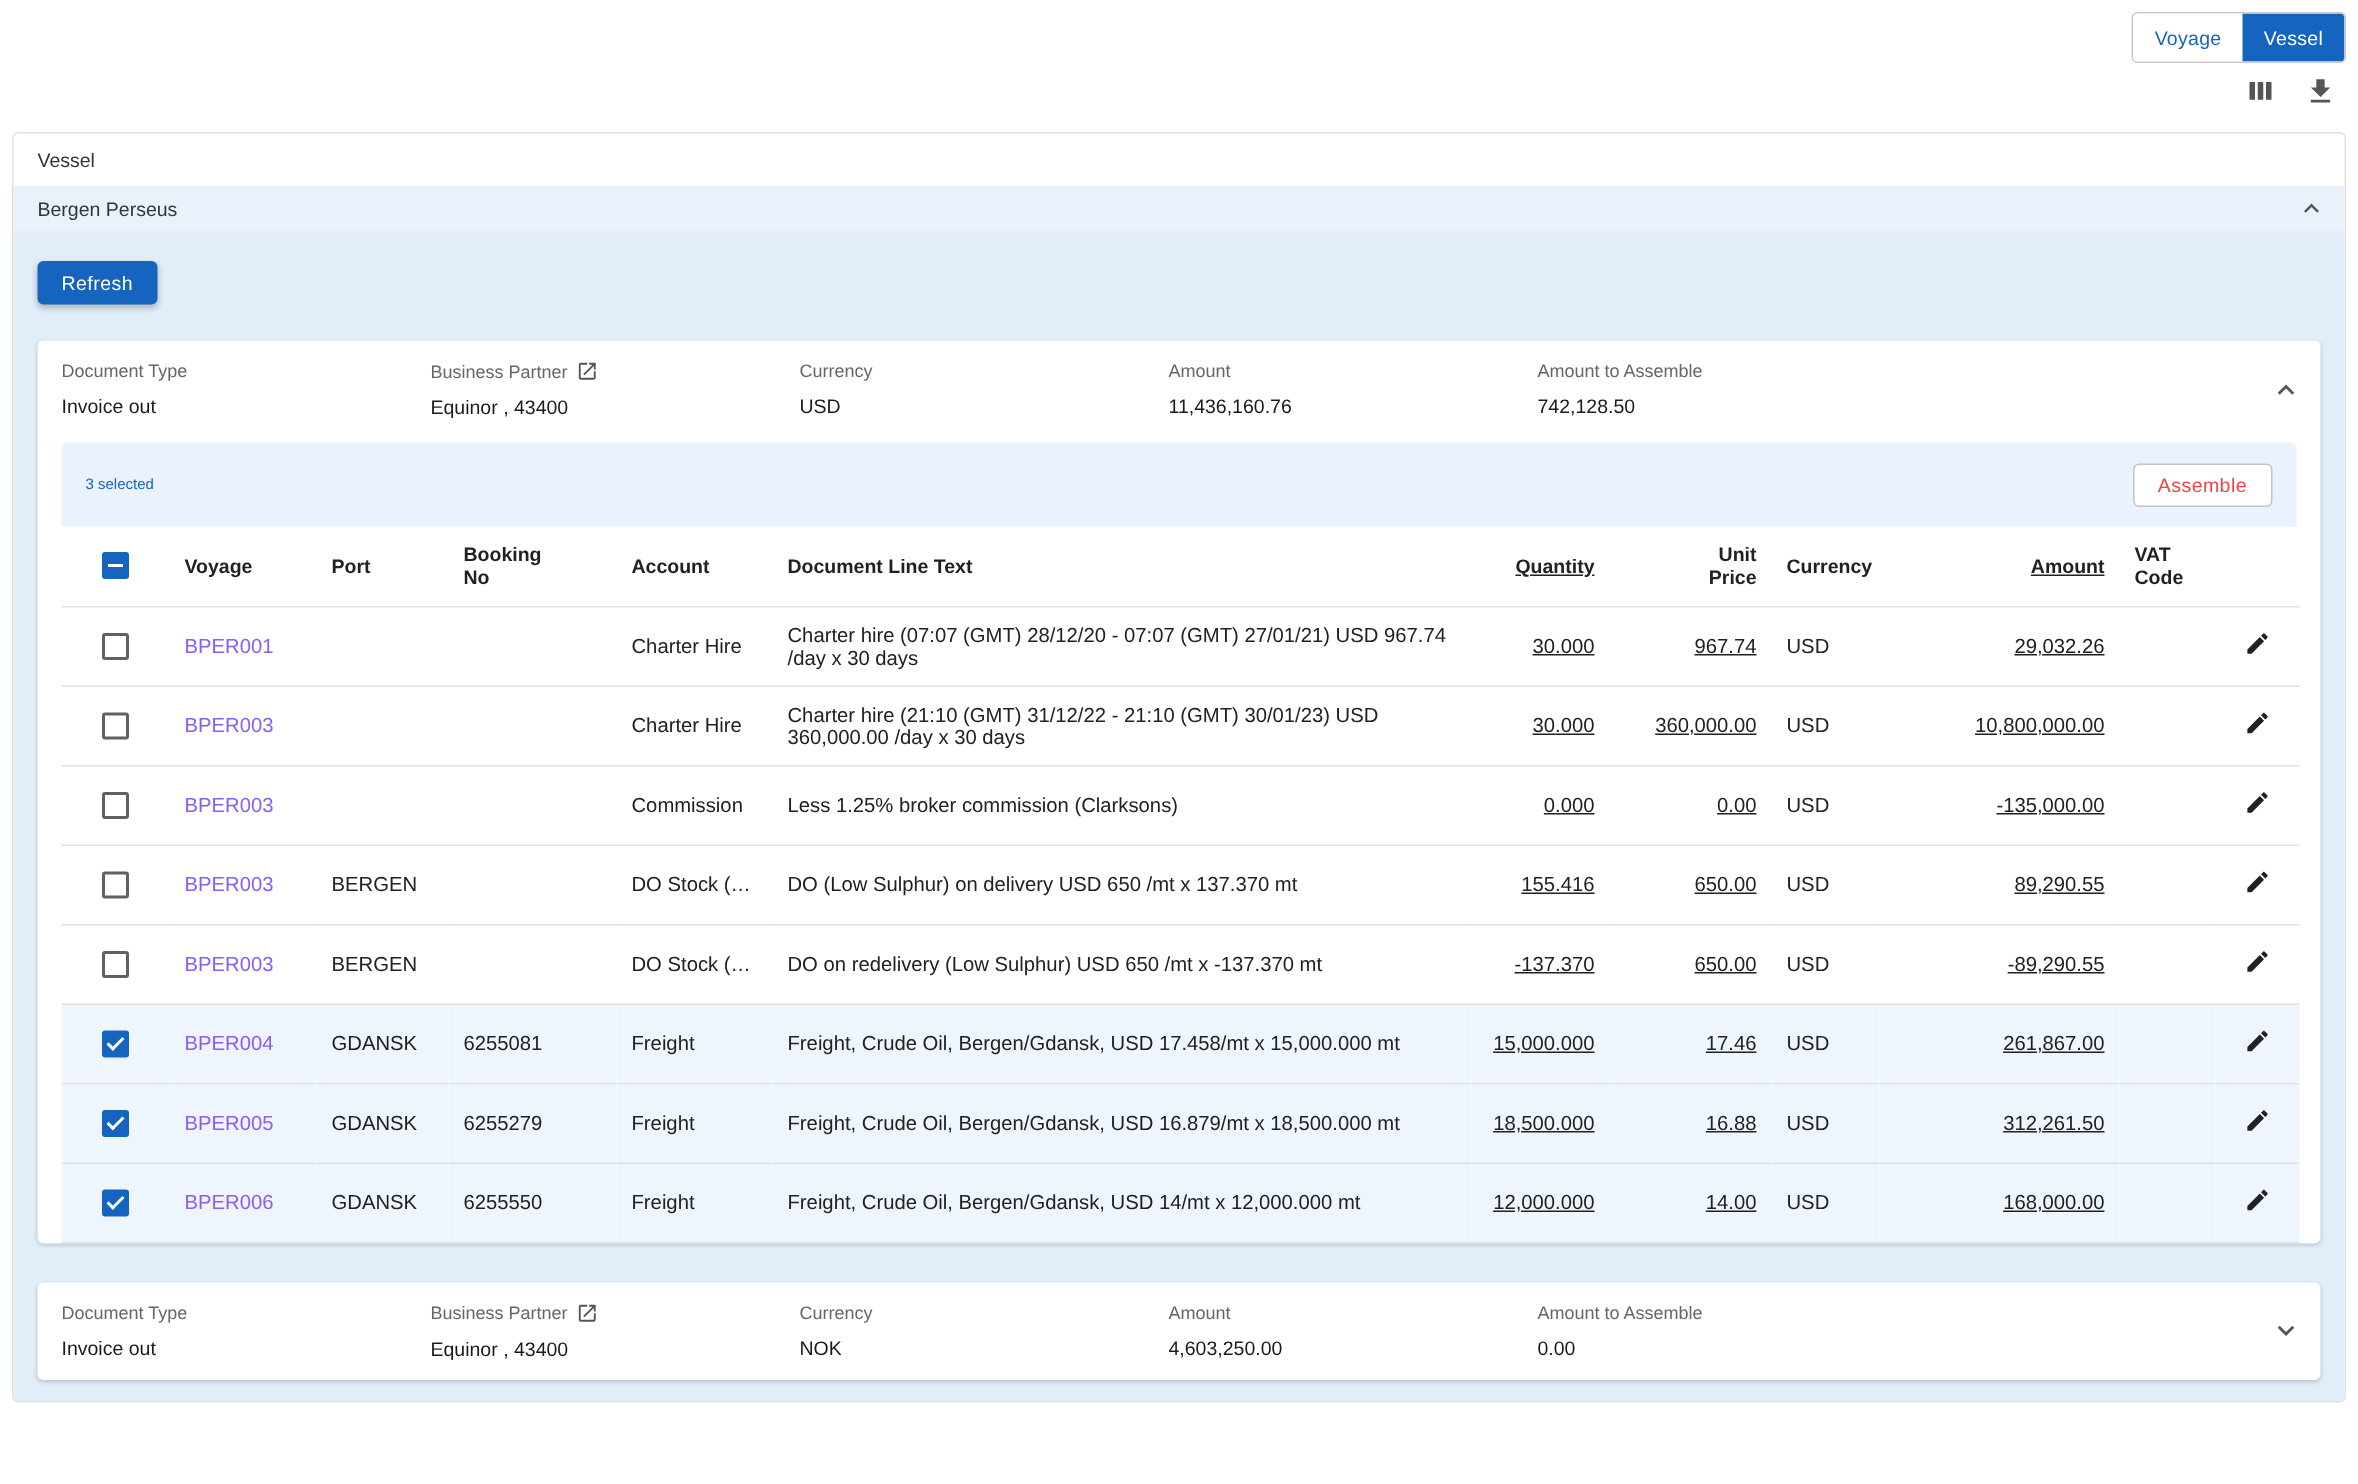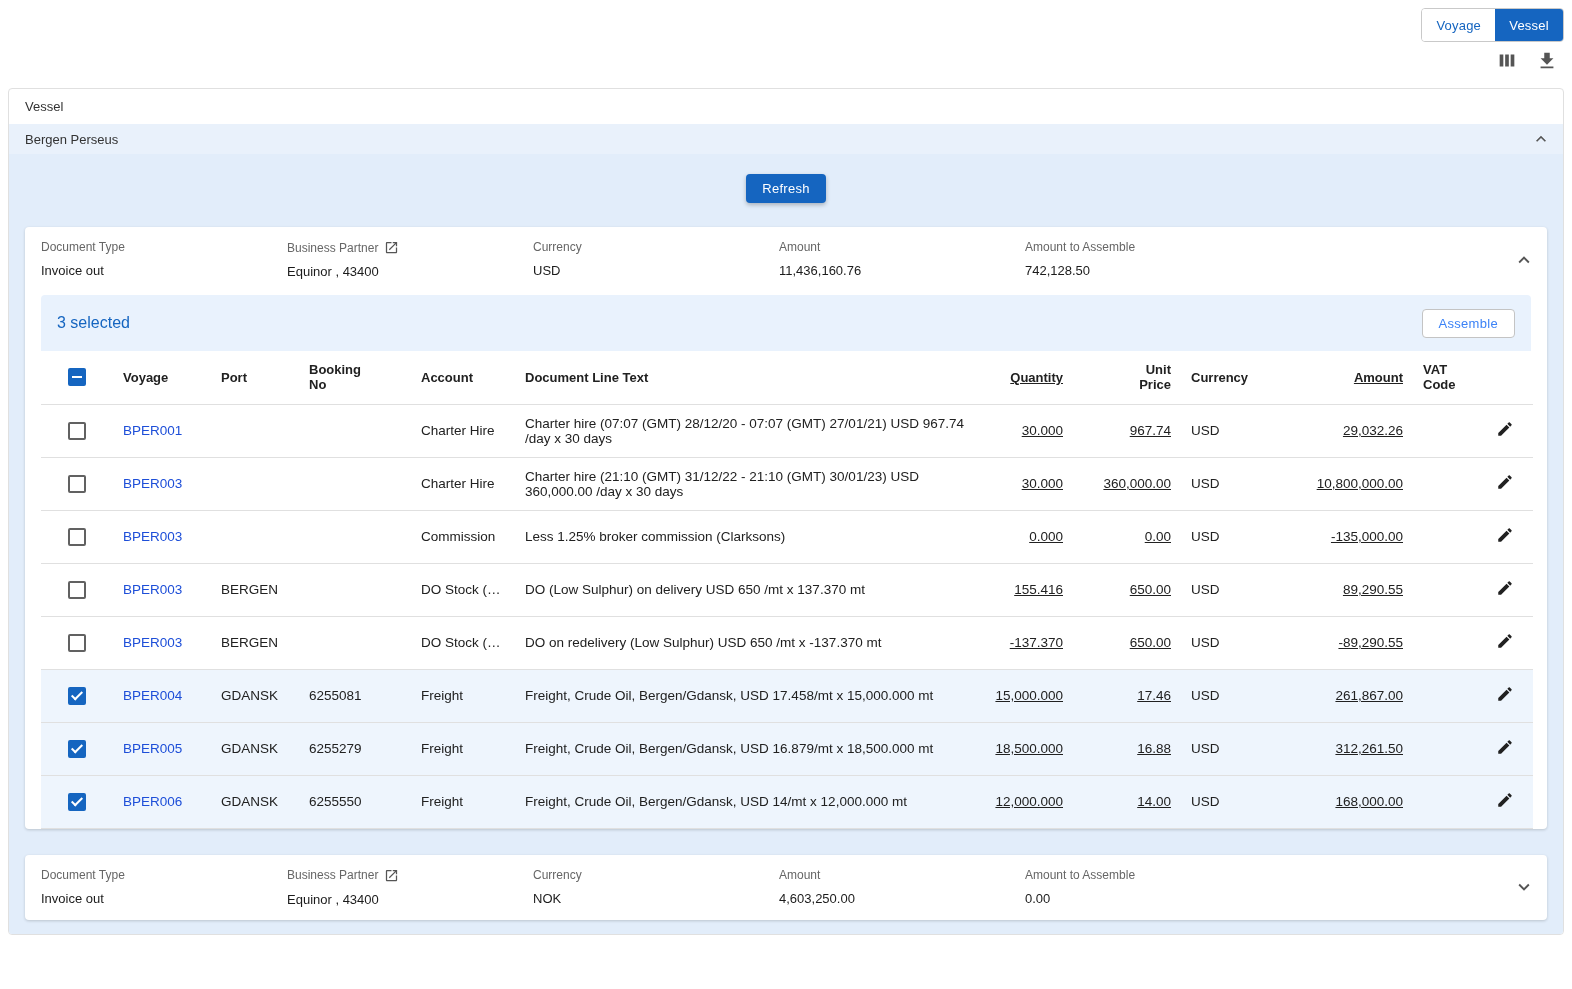--- a/index.html
+++ b/index.html
@@ -57,21 +57,21 @@
     padding: 0 12px 0 16px;
     font-size: 13px; color: #333;
     cursor: pointer;
   }
   .group-header .spacer { flex: 1; }
   .group-body {
     background: #e2edfa;
     padding: 20px 16px 14px 16px;
   }
 
-  .refresh-row { display: flex; justify-content: center; margin-bottom: 24px; }
+  .refresh-row { display: flex; justify-content: flex-start; margin-bottom: 24px; }
   .btn-primary {
     background: #1565C0; color: #fff;
     font-size: 13px; font-weight: 500; letter-spacing: .3px;
     border: none; border-radius: 4px;
     padding: 7px 16px; cursor: pointer;
     box-shadow: 0 2px 4px rgba(0,0,0,.25);
     font-family: inherit;
   }
 
   
@@ -97,24 +97,24 @@
 
   
   .selection-toolbar {
     margin: 0 16px;
     background: #e9f2fd;
     border-radius: 4px 4px 0 0;
     height: 56px;
     display: flex; align-items: center;
     padding: 0 16px;
   }
-  .selected-count { font-size: 16px; color: #1565C0; }
+  .selected-count { font-size: 10px; color: #1565C0; }
   .btn-outlined {
     margin-left: auto;
-    background: #fff; color: #3b82f6;
+    background: #fff; color: #ef4444;
     font-size: 13px; font-weight: 500; letter-spacing: .3px;
     border: 1px solid #c4c4c4; border-radius: 4px;
     padding: 6px 16px; cursor: pointer;
     font-family: inherit;
   }
 
   
   .table-wrap { margin: 0 16px 16px 16px; }
   table { border-collapse: collapse; table-layout: fixed; width: 100%; }
   th, td {
@@ -129,21 +129,21 @@
   th { font-weight: 700; font-size: 13px; height: 53px; }
   tbody tr { height: 53px; }
   td.num, th.num { text-align: right; text-decoration: underline; }
   th .wrap { display: inline-block; }
   th.th-booking .wrap { max-width: 58px; }
   th.th-unit .wrap { max-width: 42px; }
   th.th-vat .wrap { max-width: 40px; }
   .col-check { text-align: center; }
   .col-edit { text-align: center; }
   td.truncate { white-space: nowrap; text-overflow: ellipsis; }
-  a.link { color: #1d4ed8; text-decoration: none; cursor: pointer; }
+  a.link { color: #8b5cf6; text-decoration: none; cursor: pointer; }
   tr.selected td { background: #eef5fd; margin-top: 16px; }
 
   
   .checkbox {
     width: 18px; height: 18px;
     border: 2px solid #616161; border-radius: 2px;
     display: inline-block; position: relative; cursor: pointer;
     vertical-align: middle; background: #fff;
   }
   .checkbox.checked, .checkbox.indeterminate {

